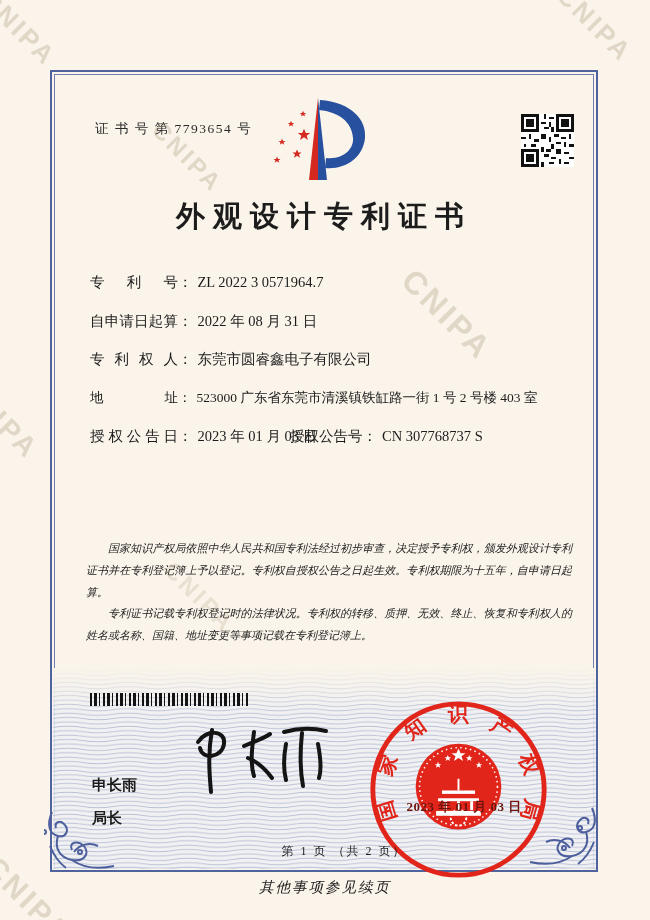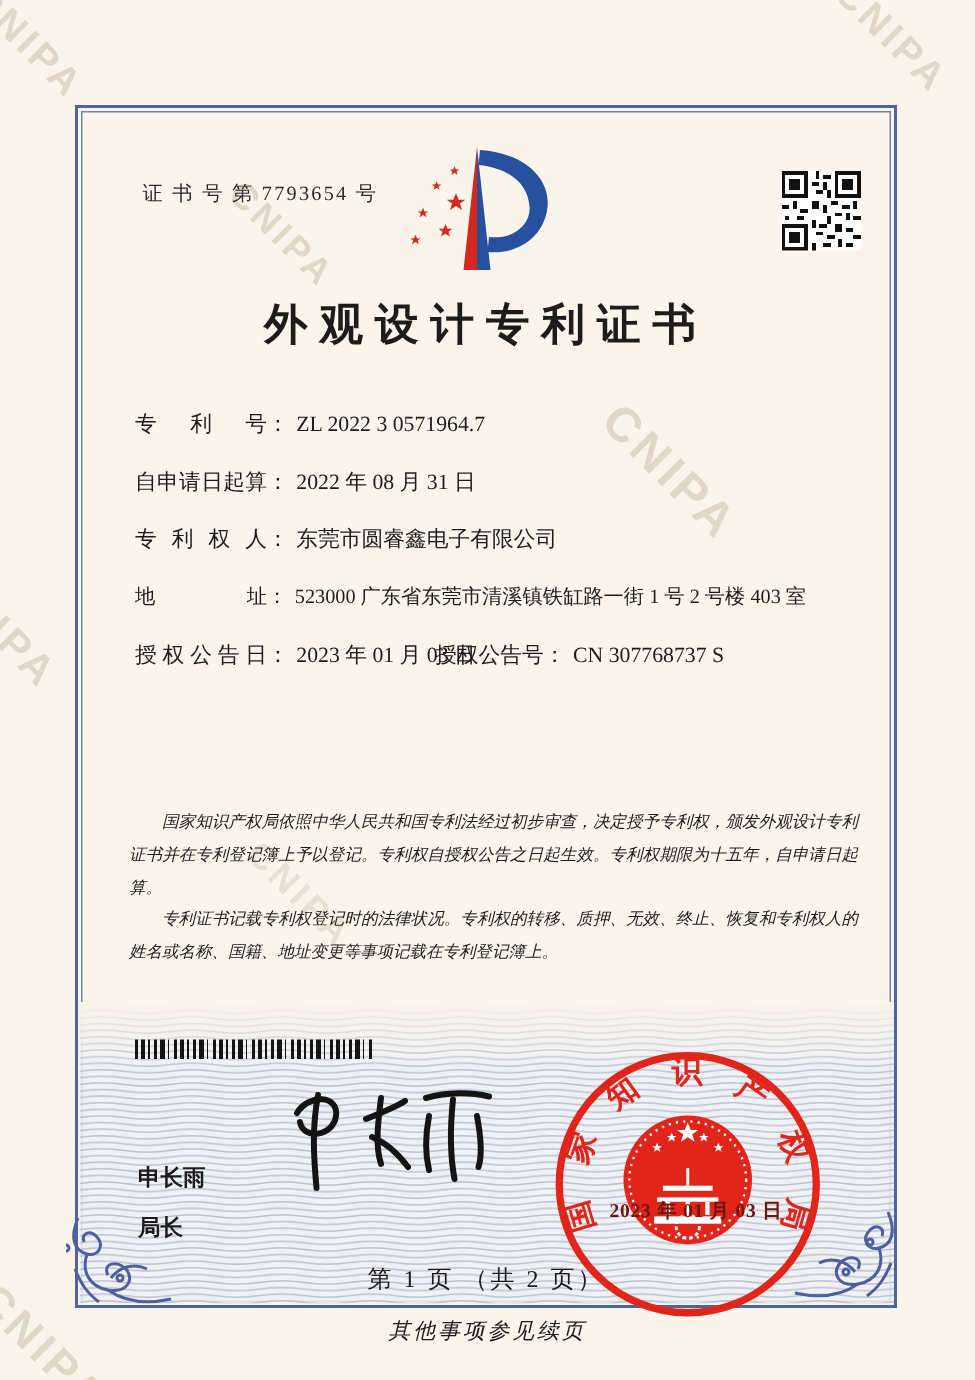--- a/index.html
+++ b/index.html
@@ -51,21 +51,21 @@
 
   .seal{position:absolute;left:366px;top:697px;width:185px;height:185px;z-index:4;}
   .seal-date{position:absolute;left:398px;top:798px;width:132px;text-align:center;z-index:5;
              font-size:13px;font-weight:bold;color:#6e140c;letter-spacing:0.5px;}
 
   .ornament{position:absolute;z-index:4;}
   .orn-left{left:44px;top:802px;}
   .orn-right{left:524px;top:798px;transform:scaleX(-1);}
 
   .page-info{position:absolute;left:50px;top:843px;width:548px;text-align:center;
-             font-size:16px;letter-spacing:2px;z-index:4;}
+             font-size:12px;letter-spacing:2px;z-index:4;padding-left:20px;}
   .cont-note{position:absolute;left:0;top:878px;width:650px;text-align:center;
              font-size:14.5px;font-style:italic;letter-spacing:2px;z-index:3;}
 </style>
 </head>
 <body>
 
 <div class="page">
 
   <span class="wm" style="left:-4px;top:-16px;font-size:26px;">CNIPA</span>
   <span class="wm" style="left:572px;top:-20px;font-size:26px;">CNIPA</span>

